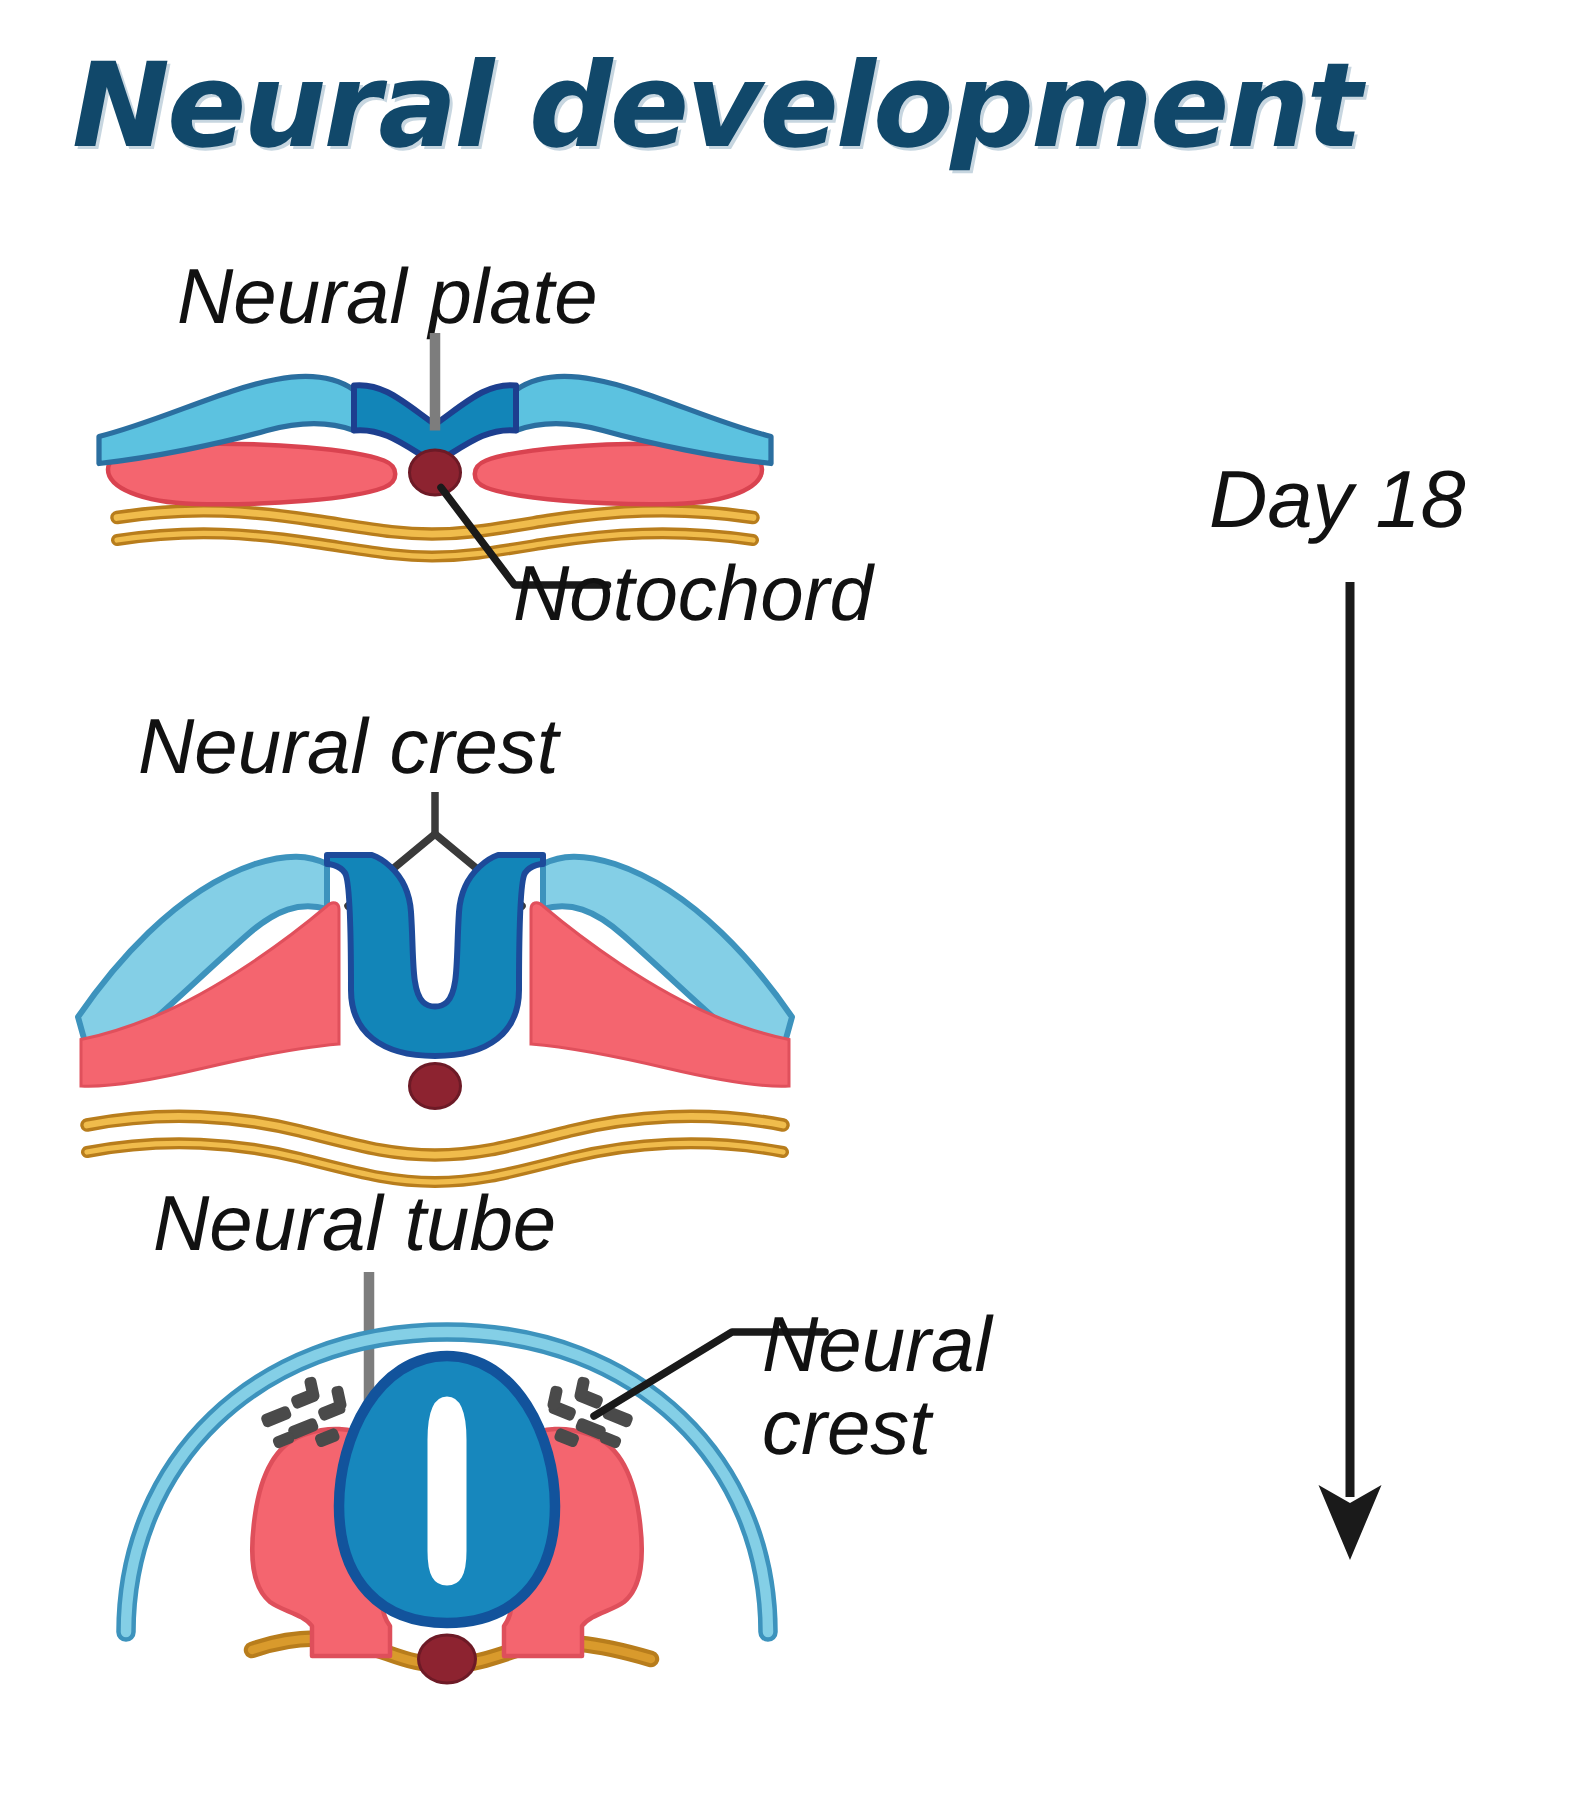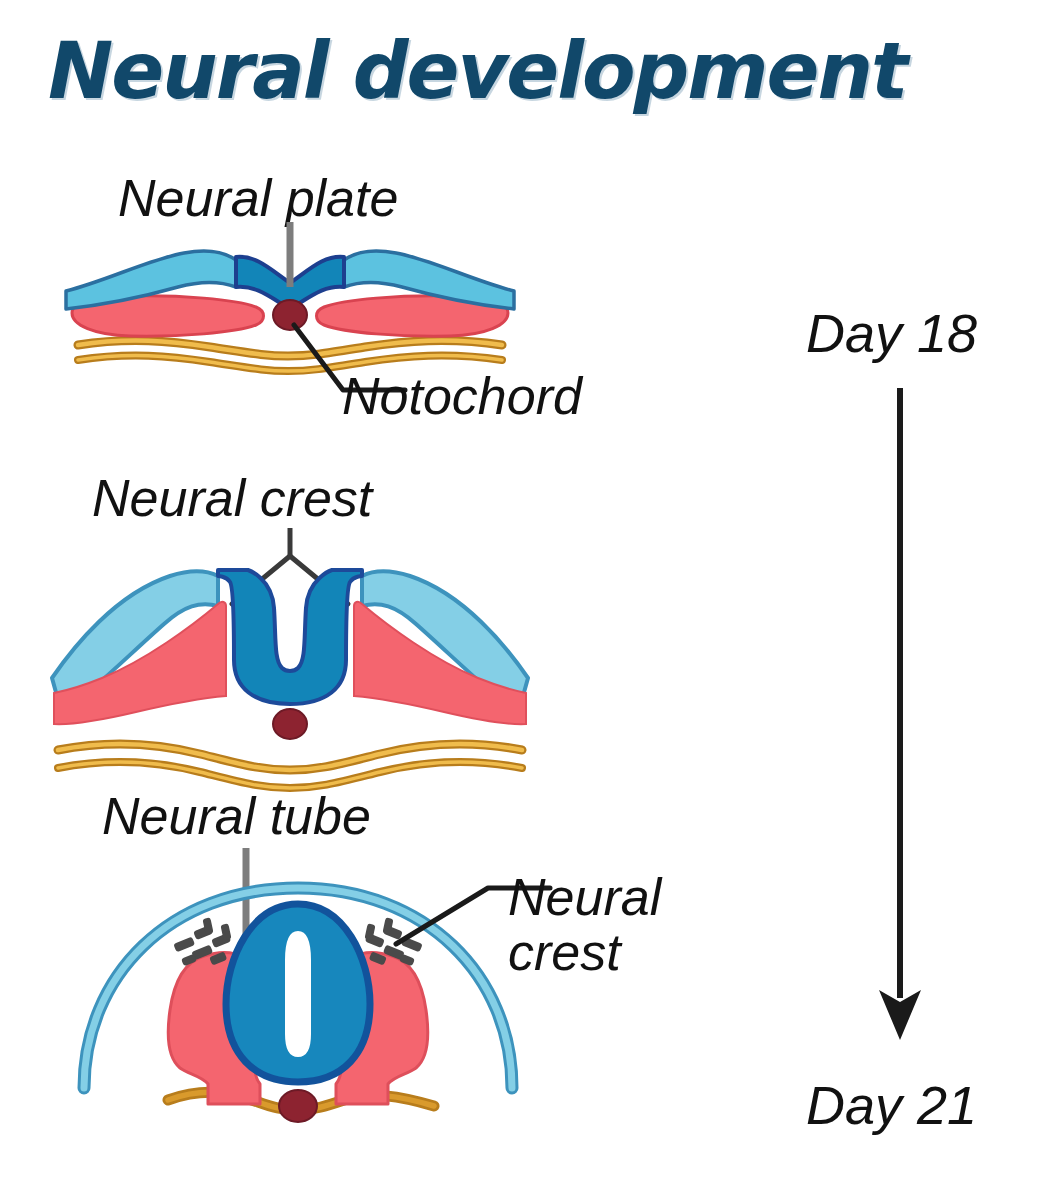--- a/index.html
+++ b/index.html
@@ -173,15 +173,14 @@
     <div>crest</div>
   </div>
 
   <div class="daylbl" style="left:806px; top:302px;">Day 18</div>
 
   <svg style="left:860px; top:388px;" width="80" height="660" viewBox="0 0 80 660">
     <line x1="40" y1="0" x2="40" y2="610" stroke="#1a1a1a" stroke-width="6"></line>
     <polygon points="40,652 19,602 40,614 61,602" fill="#1a1a1a"></polygon>
   </svg>
 
-  <div class="daylbl" style="left:806px; top:1074px;">Day 21</div>
 
 </div>
 
 </body></html>

